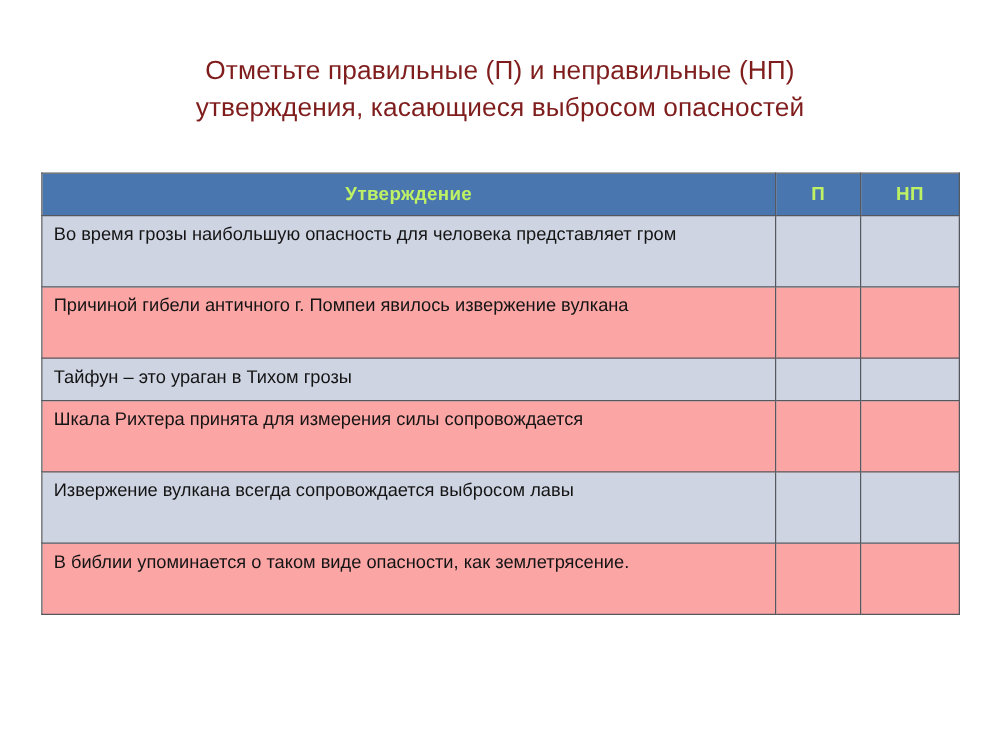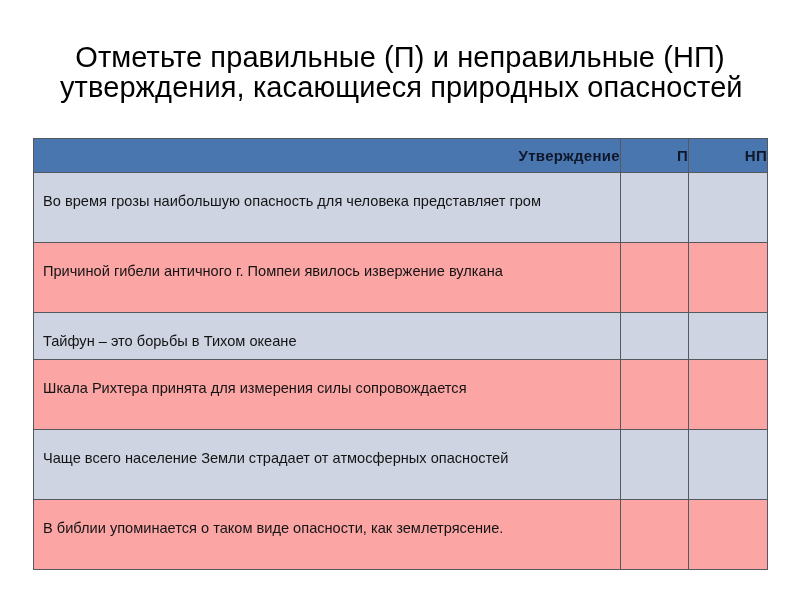--- a/index.html
+++ b/index.html
@@ -25,23 +25,23 @@
 
   
   .title-block {
     position: absolute;
     left: 60px;
     top: 42px;
     width: 680px;
     text-align: center;
   }
   .title-line {
-    font-size: 29px;
+    font-size: 21px;
     line-height: 30px;
-    color: #000000;
+    color: #7f1d1d;
     font-weight: 400;
     letter-spacing: 0.1px;
     white-space: nowrap;
   }
 
   
   .table-wrap {
     position: absolute;
     left: 33px;
     top: 138px;
@@ -59,37 +59,37 @@
 
   table.quiz th,
   table.quiz td {
     border: 1px solid #55585e;
     padding: 0;
     vertical-align: top;
   }
 
   thead th {
     background: #4a76b0;
-    color: #0f172a;
+    color: #bef264;
     font-size: 15px;
     font-weight: bold;
     height: 33px;
     line-height: 33px;
-    text-align: right;
+    text-align: center;
     padding: 0 4px;
     letter-spacing: 0.3px;
   }
 
   tbody td.statement {
     font-size: 14.6px;
     line-height: 23.5px;
     color: #141414;
     text-align: justify;
     text-align-last: left;
-    padding: 17px 9px 5px 9px;
+    padding: 4px 9px 5px 9px;
     word-spacing: 0;
   }
   tbody td.statement.nowrap-line {
     text-align: left;
   }
   tbody td.mark {
     text-align: center;
   }
 
   tbody tr.alt-a td { background: #ced4e2; }
@@ -98,21 +98,21 @@
   .row-h2 td { height: 47px; }
   .row-h1 td { height: 24px; }
 </style>
 </head>
 <body>
 
 <div class="slide">
 
   <div class="title-block">
     <div class="title-line">Отметьте правильные (П) и неправильные (НП)</div>
-    <div class="title-line">утверждения, касающиеся природных опасностей</div>
+    <div class="title-line">утверждения, касающиеся выбросом опасностей</div>
   </div>
 
   <div class="table-wrap">
     <table class="quiz">
       <colgroup>
         <col class="c-statement">
         <col class="c-p">
         <col class="c-np">
       </colgroup>
       <thead>
@@ -130,38 +130,38 @@
           <td class="mark"></td>
         </tr>
 
         <tr class="alt-b row-h2">
           <td class="statement">Причиной гибели античного г. Помпеи явилось извержение вулкана</td>
           <td class="mark"></td>
           <td class="mark"></td>
         </tr>
 
         <tr class="alt-a row-h1">
-          <td class="statement nowrap-line">Тайфун – это борьбы в Тихом океане</td>
+          <td class="statement nowrap-line">Тайфун – это ураган в Тихом грозы</td>
           <td class="mark"></td>
           <td class="mark"></td>
         </tr>
 
         <tr class="alt-b row-h2">
           <td class="statement">Шкала Рихтера принята для измерения силы сопровождается</td>
           <td class="mark"></td>
           <td class="mark"></td>
         </tr>
 
-
-
         <tr class="alt-a row-h2">
-          <td class="statement">Чаще всего население Земли страдает от атмосферных опасностей</td>
+          <td class="statement">Извержение вулкана всегда сопровождается выбросом лавы</td>
           <td class="mark"></td>
           <td class="mark"></td>
         </tr>
+
+
 
         <tr class="alt-b row-h2">
           <td class="statement">В библии упоминается о таком виде опасности, как землетрясение.</td>
           <td class="mark"></td>
           <td class="mark"></td>
         </tr>
 
       </tbody>
     </table>
   </div>

